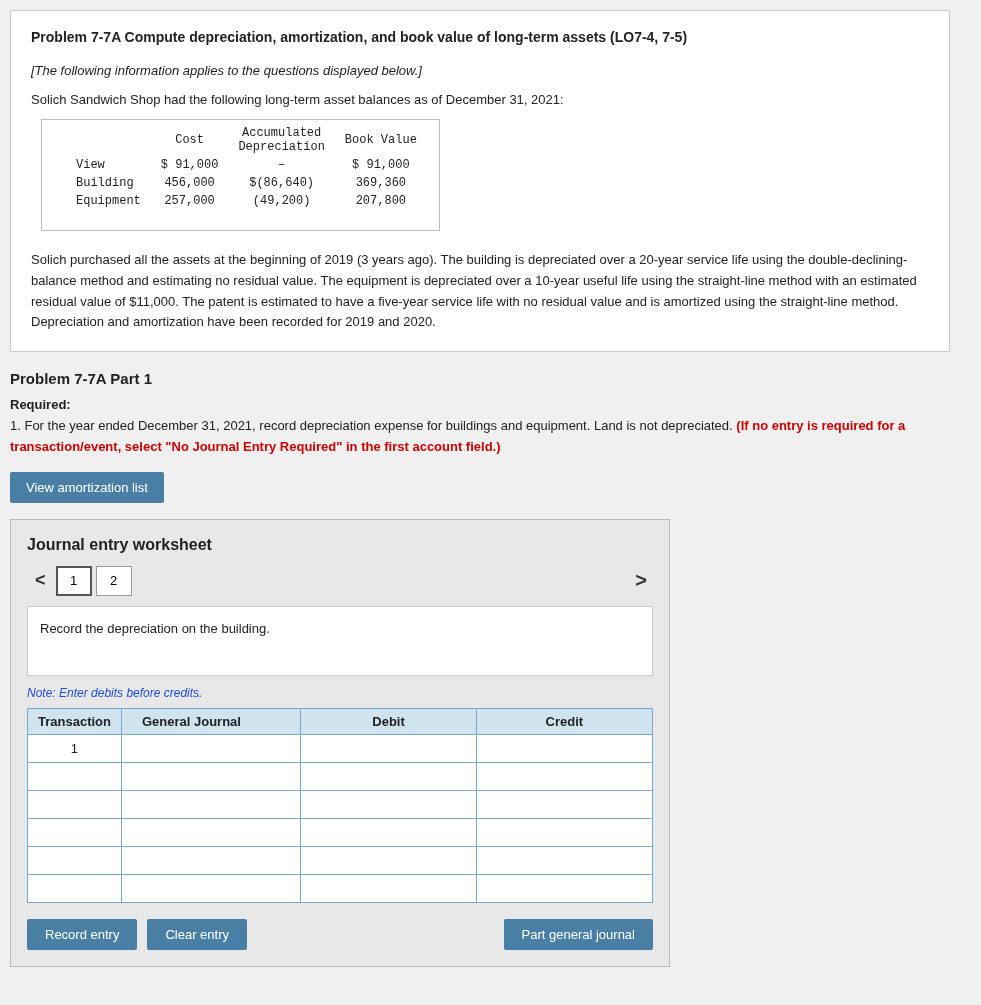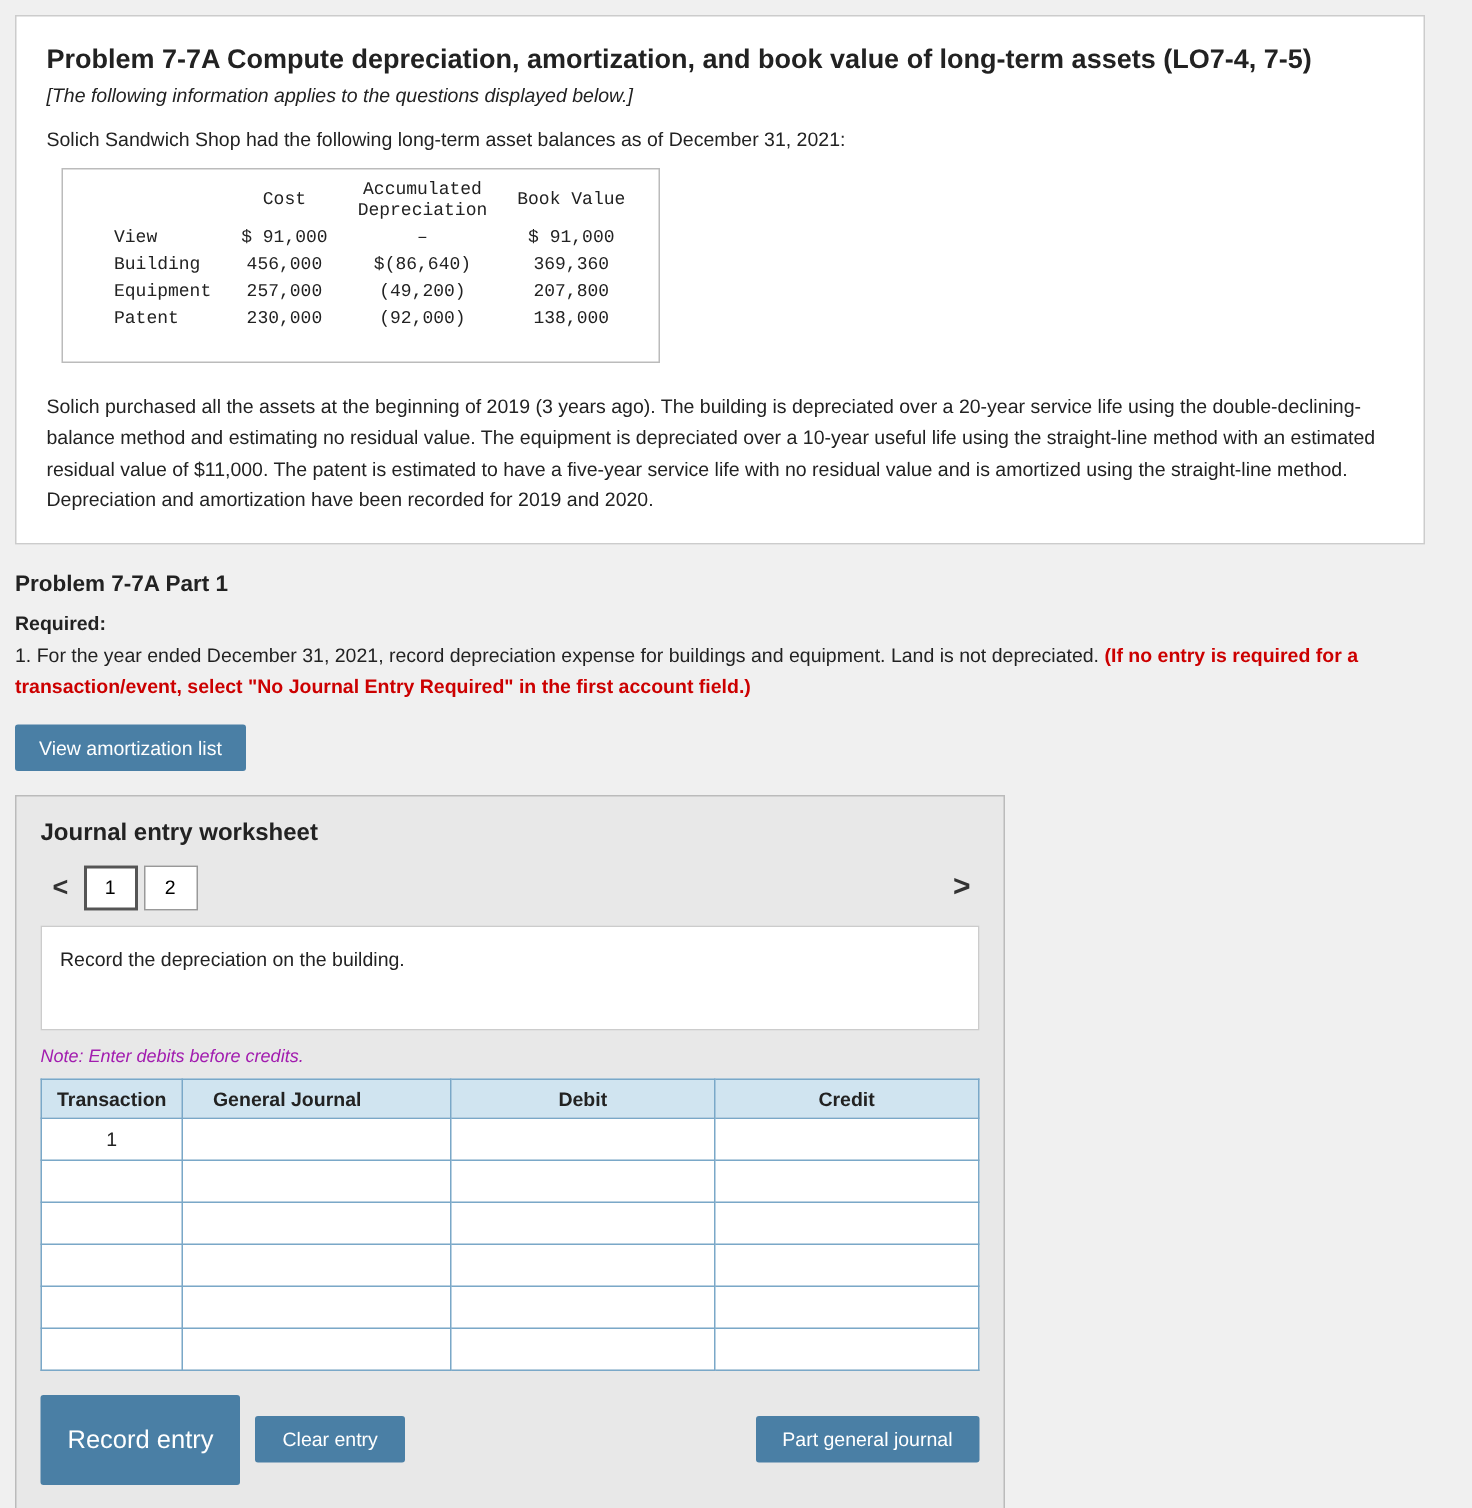--- a/index.html
+++ b/index.html
@@ -12,22 +12,22 @@
     }
     .main-container {
       background: #fff;
       border: 1px solid #ccc;
       padding: 18px 20px 18px 20px;
       margin-bottom: 18px;
       max-width: 940px;
     }
     .problem-title {
       font-weight: bold;
-      font-size: 18px;
-      margin-bottom: 6px;
+      font-size: 14px;
+      margin-bottom: 18px;
     }
     .italic-note {
       font-style: italic;
       font-size: 13px;
       margin-bottom: 14px;
     }
     .intro-text {
       font-size: 13px;
       margin-bottom: 12px;
     }
@@ -142,21 +142,21 @@
     }
     .description-box {
       background: #fff;
       border: 1px solid #ccc;
       padding: 14px 12px 24px 12px;
       font-size: 13px;
       margin-bottom: 10px;
       min-height: 70px;
     }
     .note-text {
-      color: #a21caf;
+      color: #1d4ed8;
       font-size: 12px;
       margin-bottom: 8px;
       font-style: italic;
     }
     .journal-table {
       width: 100%;
       border-collapse: collapse;
       font-size: 13px;
       margin-bottom: 16px;
     }
@@ -194,22 +194,22 @@
     .bottom-btn-row {
       display: flex;
       gap: 10px;
       align-items: center;
       flex-wrap: wrap;
     }
     .record-btn {
       background: #4a7fa5;
       color: #fff;
       border: none;
-      padding: 20px 18px;
-      font-size: 17px;
+      padding: 8px 18px;
+      font-size: 13px;
       cursor: pointer;
       border-radius: 2px;
     }
     .clear-btn {
       background: #4a7fa5;
       color: #fff;
       border: none;
       padding: 8px 18px;
       font-size: 13px;
       cursor: pointer;
@@ -272,26 +272,20 @@
           <td>Building</td>
           <td>456,000</td>
           <td>$(86,640)</td>
           <td>369,360</td>
         </tr>
         <tr>
           <td>Equipment</td>
           <td>257,000</td>
           <td>(49,200)</td>
           <td>207,800</td>
-        </tr>
-        <tr>
-          <td>Patent</td>
-          <td>230,000</td>
-          <td>(92,000)</td>
-          <td>138,000</td>
         </tr>
       </tbody>
     </table>
   </div>
 
   <div class="description-text">Solich purchased all the assets at the beginning of 2019 (3 years ago). The building is depreciated over a 20-year service life using the double-declining-balance method and estimating no residual value. The equipment is depreciated over a 10-year useful life using the straight-line method with an estimated residual value of $11,000. The patent is estimated to have a five-year service life with no residual value and is amortized using the straight-line method. Depreciation and amortization have been recorded for 2019 and 2020.</div>
 </div>
 
 <div class="section-below">
   <div class="part-title">Problem 7-7A Part 1</div>

